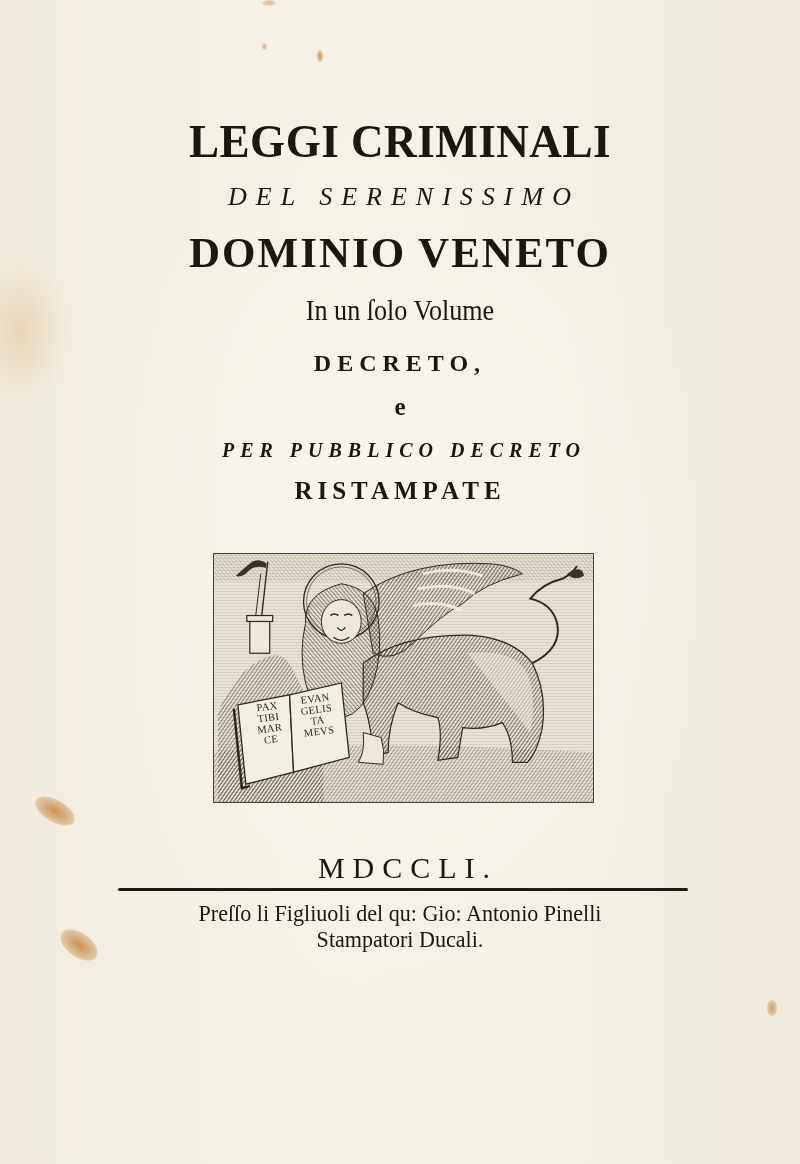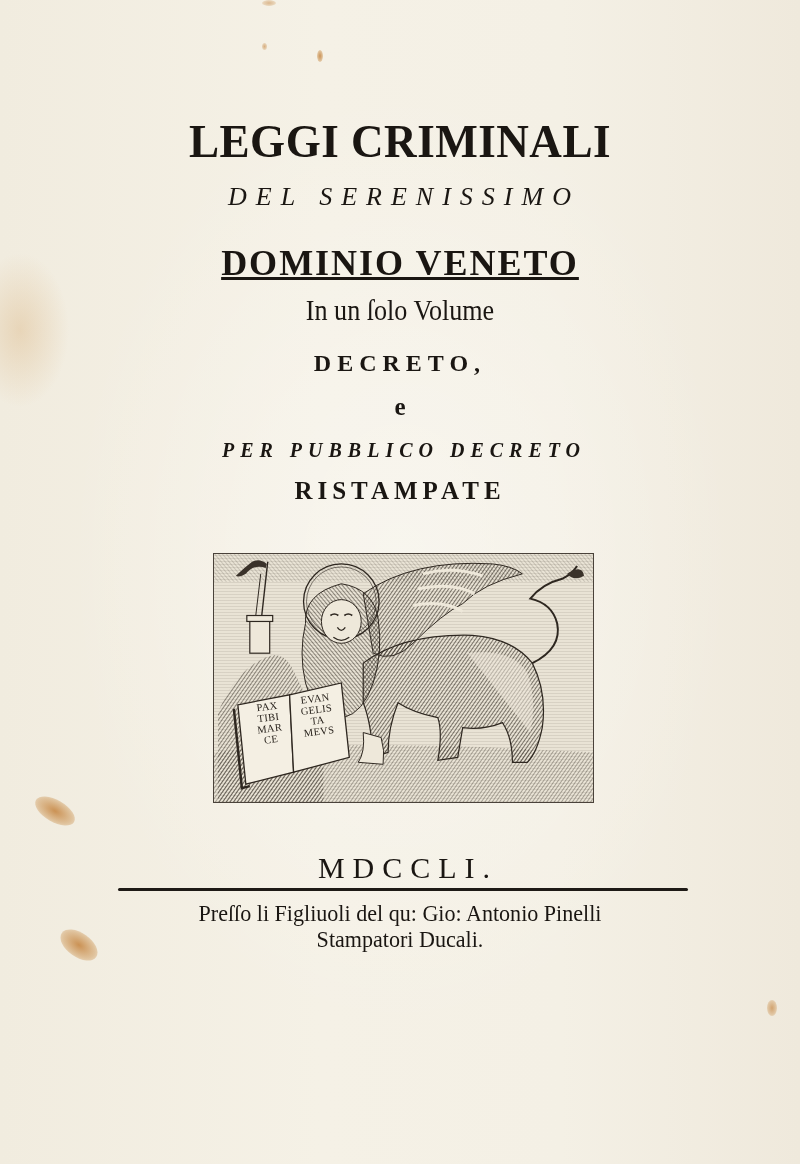--- a/index.html
+++ b/index.html
@@ -42,25 +42,24 @@
       transform: scaleX(0.96);
     }
     .title-sub {
       top: 184px;
       font-size: 26px;
       font-style: italic;
       letter-spacing: 9px;
       padding-left: 4px;
     }
     .title-dominion {
-      top: 245px;
-      font-size: 36px;
+      top: 231px;
+      font-size: 43px;
       font-weight: bold;
       letter-spacing: 2px;
-      text-decoration: underline;
     }
     .volume {
       top: 296px;
       font-size: 29px;
       transform: scaleX(0.9);
     }
     .raccolte {
       top: 351px;
       font-size: 24px;
       font-weight: bold;

